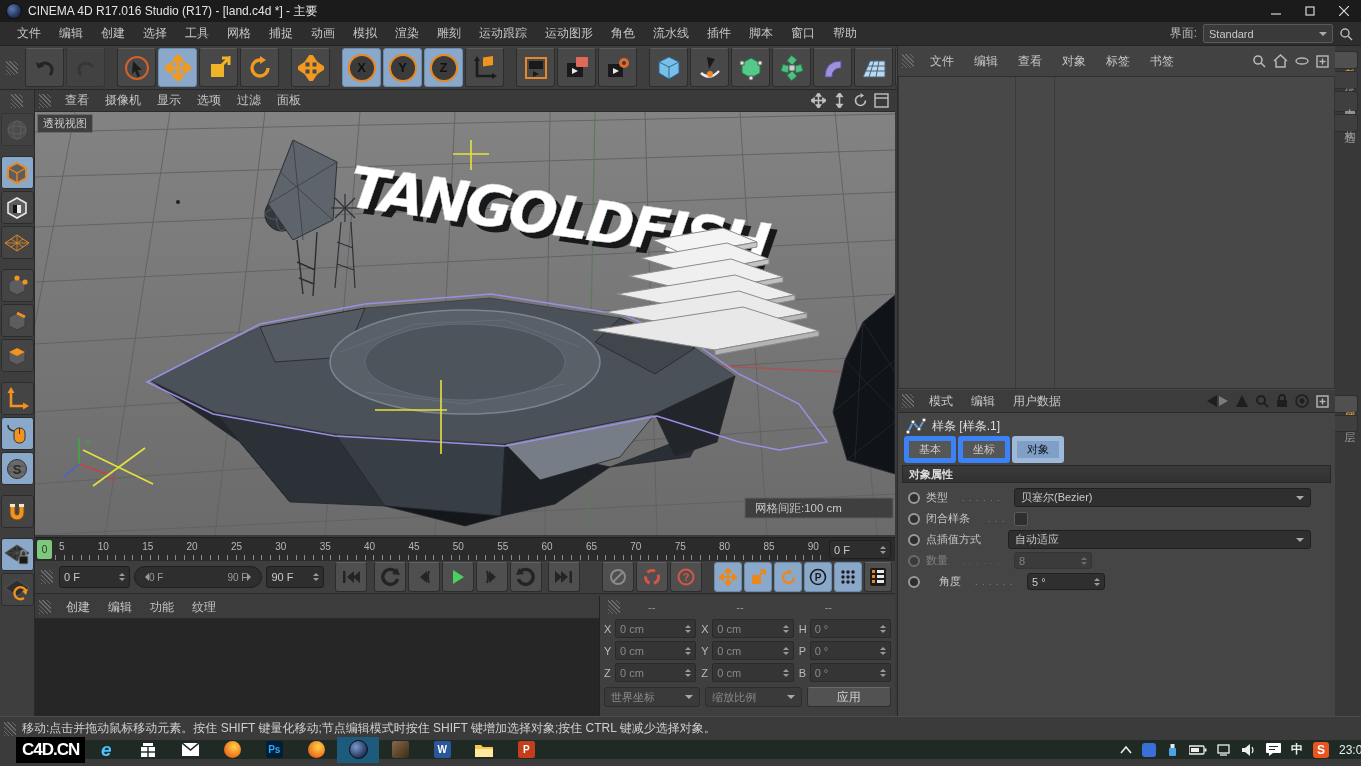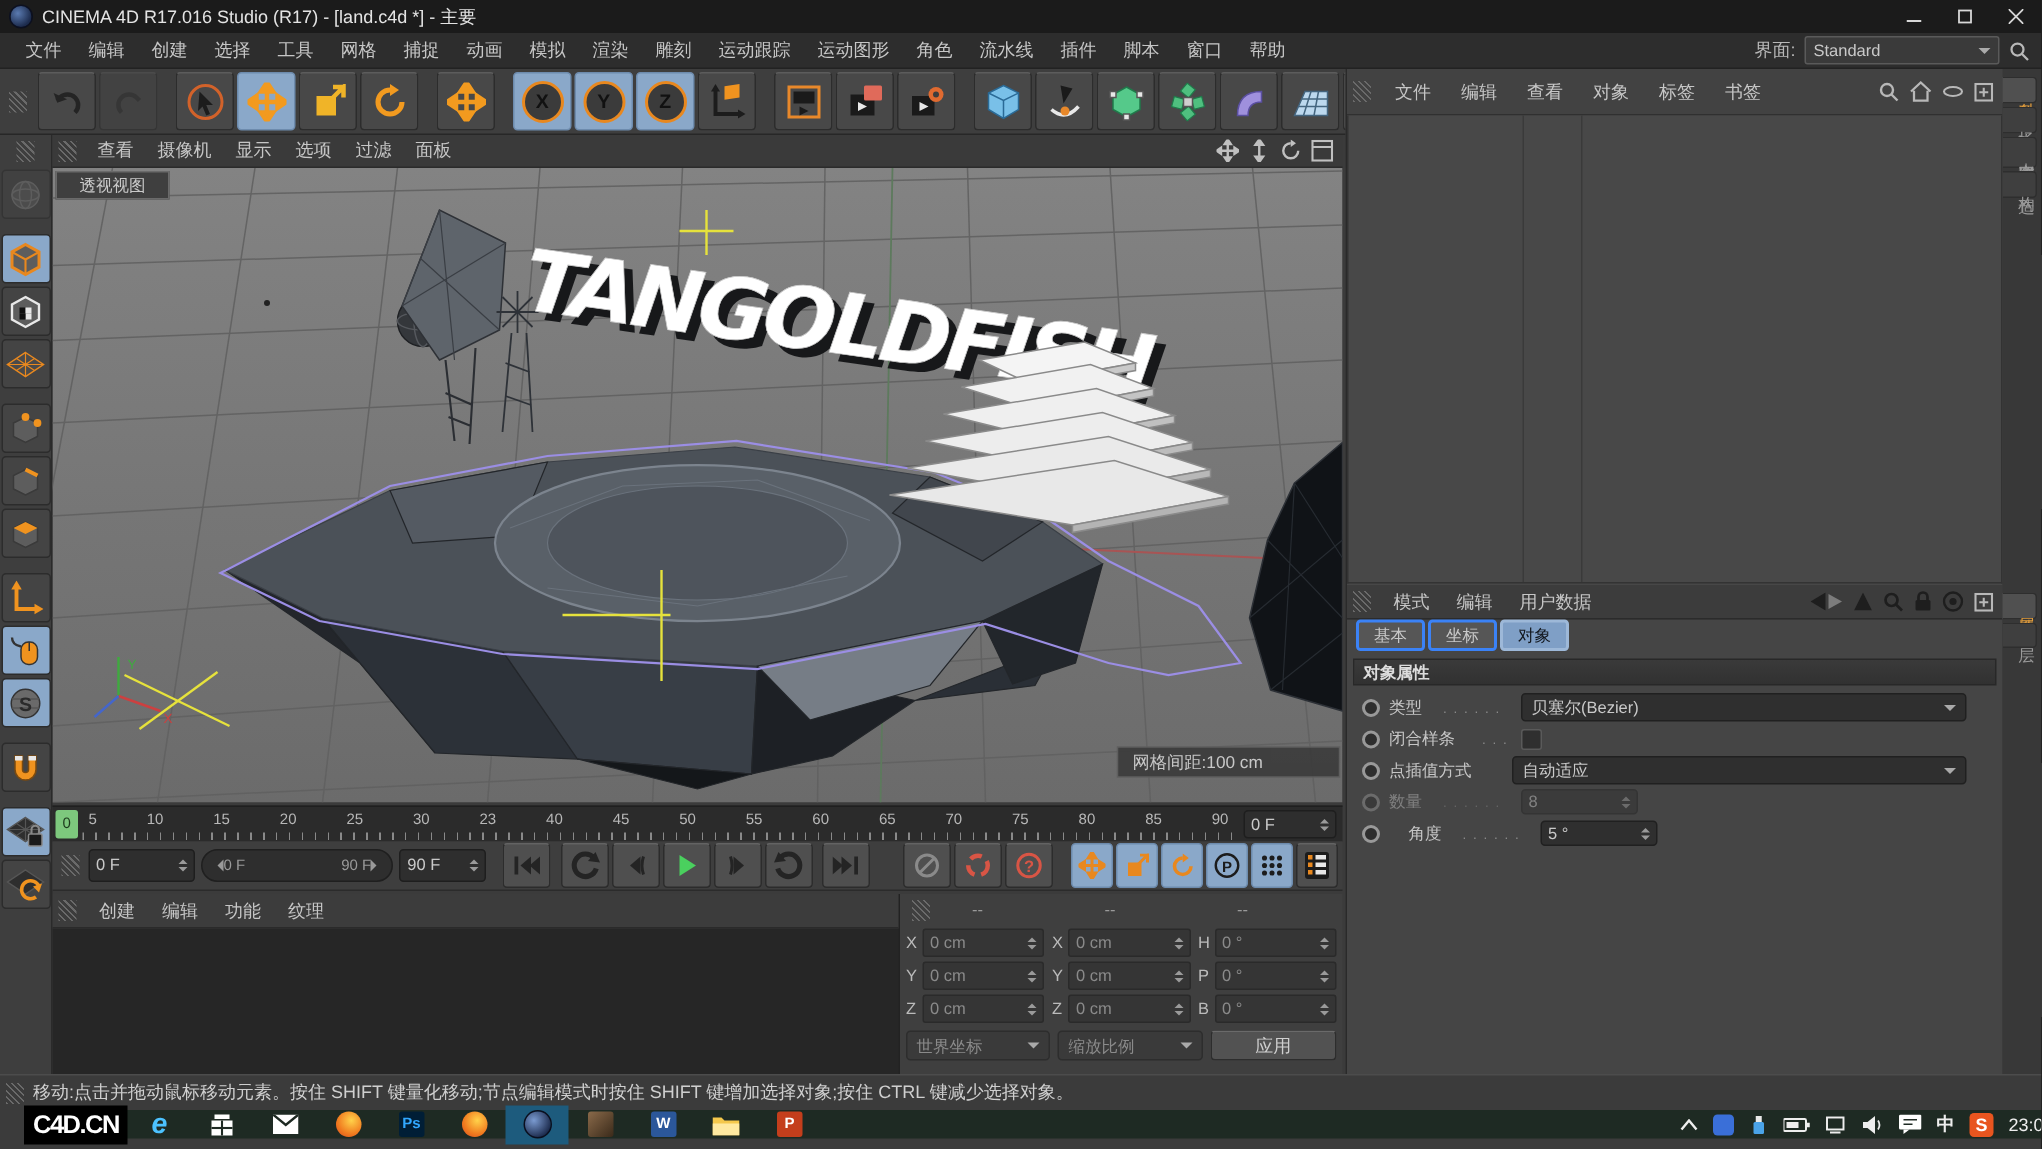--- a/index.html
+++ b/index.html
@@ -32,21 +32,21 @@
   #leftrail{left:0;top:90px;width:35px;height:626px;background:#3e3e3e;border-right:1px solid #2a2a2a;display:flex;flex-direction:column;align-items:center;box-sizing:border-box;padding-top:2px;}
   .lbtn{width:31px;height:31px;background:#444;border:1px solid #2c2c2c;border-radius:3px;margin:1px 0;display:flex;align-items:center;justify-content:center;flex:none;}
   .lbtn.active{background:#8aa8c9;}
   .lbtn.dis{opacity:.5;}
   .lgap{height:8px;flex:none;}
   
   #vpmenu{left:35px;top:90px;width:860px;height:22px;background:#3a3a3a;display:flex;align-items:center;border-bottom:1px solid #2b2b2b;box-sizing:border-box;}
   #vpmenu .mi{padding:0 8px;font-size:12px;}
   .vpicons{margin-left:auto;display:flex;gap:6px;padding-right:6px;}
   #scene{left:35px;top:112px;width:860px;height:423px;}
-  #vplabel{left:37px;top:114px;background:#3f3f3f;border:1px solid #6a6a6a;color:#c9c9c9;font-size:11px;padding:1px 15px;}
+  #vplabel{left:37px;top:114px;background:#3f3f3f;border:1px solid #6a6a6a;color:#c9c9c9;font-size:11px;padding:1px 5px;}
   
   #ruler{left:35px;top:537px;width:860px;height:24px;background:#2b2b2b;border-top:1px solid #1f1f1f;box-sizing:border-box;}
   #playhead{position:absolute;left:2px;top:2px;width:15px;height:19px;background:#7dc87d;border-radius:2px;color:#1c3a1c;font-size:10px;display:flex;align-items:center;justify-content:center;}
   #ticks{position:absolute;left:24px;top:3px;right:76px;display:flex;justify-content:space-between;}
   .tick{font-size:10px;color:#b8b8b8;}
   #rulermarks{position:absolute;left:20px;right:72px;bottom:1px;height:5px;
      background:repeating-linear-gradient(90deg,#8a8a8a 0 1px,transparent 1px 8.6px);}
   .framebox{background:#2e2e2e;border:1px solid #1e1e1e;border-radius:3px;color:#c9c9c9;font-size:11px;display:flex;align-items:center;padding:0 4px;box-sizing:border-box;}
   .stepper{margin-left:auto;display:flex;flex-direction:column;gap:2px;}
   .stepper i{width:0;height:0;border:3px solid transparent;display:block;}
@@ -85,21 +85,21 @@
   
   .vtabs{left:1335px;width:26px;display:flex;flex-direction:column;background:#383838;box-sizing:border-box;padding-top:4px;align-items:flex-start;}
   .vtab{writing-mode:vertical-rl;text-orientation:upright;width:22px;padding:7px 0;margin:1px 0;background:#3f3f3f;border:1px solid #2e2e2e;border-left:none;border-radius:0 3px 3px 0;color:#9a9a9a;font-size:11px;text-align:center;letter-spacing:1px;}
   .vtab.active{background:#505050;color:#e09c3c;}
   
   #attrman{left:897px;top:390px;width:438px;height:326px;background:#454545;box-sizing:border-box;border-left:1px solid #2a2a2a;}
   #attrman .hdr{height:22px;background:#3c3c3c;display:flex;align-items:center;border-bottom:1px solid #2b2b2b;}
   #attrman .mi{padding:0 9px;}
   .objrow{height:26px;display:flex;align-items:center;gap:6px;padding-left:8px;color:#ddd;}
   .atabs{display:flex;gap:2px;padding-left:6px;height:20px;align-items:center;}
-  .atab{min-width:34px;height:17px;background:#565656;border:2px solid #3b82f6;border-radius:3px;display:flex;align-items:center;justify-content:center;font-size:11px;color:#c9c9c9;padding:0 4px;}
+  .atab{min-width:34px;height:17px;background:#565656;border:5px solid #3b82f6;border-radius:3px;display:flex;align-items:center;justify-content:center;font-size:11px;color:#c9c9c9;padding:0 4px;}
   .atab.active{background:#7f9fc6;color:#10141a;border-color:#9db8d8;}
   .section{margin:6px 4px 4px 4px;height:16px;background:linear-gradient(#3a3a3a,#313131);border:1px solid #282828;color:#dcdcdc;font-weight:bold;font-size:11px;display:flex;align-items:center;padding-left:6px;}
   .frow{display:flex;align-items:center;height:21px;padding-left:10px;gap:6px;}
   .frow.dis{opacity:.45;}
   .radio{width:8px;height:8px;border-radius:50%;border:2px solid #999;background:#2e2e2e;flex:none;}
   .flab{font-size:11px;color:#c6c6c6;white-space:nowrap;}
   .leader{font-size:9px;color:#8a8a8a;letter-spacing:1px;width:46px;overflow:hidden;white-space:nowrap;flex:none;}
   .dd{height:17px;background:#2f2f2f;border:1px solid #202020;border-radius:3px;color:#c9c9c9;font-size:11px;display:flex;align-items:center;padding:0 6px;}
   .dd.wide{flex:1;margin-right:24px;}
   .spin{width:78px;height:17px;background:#2f2f2f;border:1px solid #202020;border-radius:3px;color:#c9c9c9;font-size:11px;display:flex;align-items:center;padding:0 4px;box-sizing:border-box;}
@@ -602,21 +602,21 @@
     <div id="playhead">
         <span>0</span>
       </div>
     <div id="ticks">
       <span class="tick">5</span>
         <span class="tick">10</span>
         <span class="tick">15</span>
         <span class="tick">20</span>
         <span class="tick">25</span>
         <span class="tick">30</span>
-        <span class="tick">23</span>
+        <span class="tick">35</span>
         <span class="tick">40</span>
         <span class="tick">45</span>
         <span class="tick">50</span>
         <span class="tick">55</span>
         <span class="tick">60</span>
         <span class="tick">65</span>
         <span class="tick">70</span>
         <span class="tick">75</span>
         <span class="tick">80</span>
         <span class="tick">85</span>
@@ -977,20 +977,30 @@
             <circle cx="7" cy="7" r="6" fill="none" stroke="#1e1e1e" stroke-width="1.6"></circle>
             <circle cx="7" cy="7" r="2.4" fill="#1e1e1e"></circle>
           </svg>
         <svg width="13" height="13">
             <rect x="1" y="1" width="11" height="11" fill="none" stroke="#b8b8b8" stroke-width="1.4"></rect>
             <line x1="6.5" y1="3.5" x2="6.5" y2="9.5" stroke="#b8b8b8" stroke-width="1.4"></line>
             <line x1="3.5" y1="6.5" x2="9.5" y2="6.5" stroke="#b8b8b8" stroke-width="1.4"></line>
           </svg>
       </div>
     </div>
+    <div class="objrow">
+      <svg width="20" height="18">
+          <path d="M2 15 L7 5 L13 12 L18 3" fill="none" stroke="#5aa0e0" stroke-width="2"></path>
+          <circle cx="2" cy="15" r="2" fill="#fff" stroke="#555"></circle>
+          <circle cx="7" cy="5" r="2" fill="#fff" stroke="#555"></circle>
+          <circle cx="13" cy="12" r="2" fill="#fff" stroke="#555"></circle>
+          <circle cx="18" cy="3" r="2" fill="#fff" stroke="#555"></circle>
+        </svg>
+      <span>样条 [样条.1]</span>
+    </div>
     <div class="atabs">
       <div class="atab">基本</div>
       <div class="atab">坐标</div>
       <div class="atab active">对象</div>
     </div>
     <div class="section">
         <span>对象属性</span>
       </div>
 
     <div class="frow">

